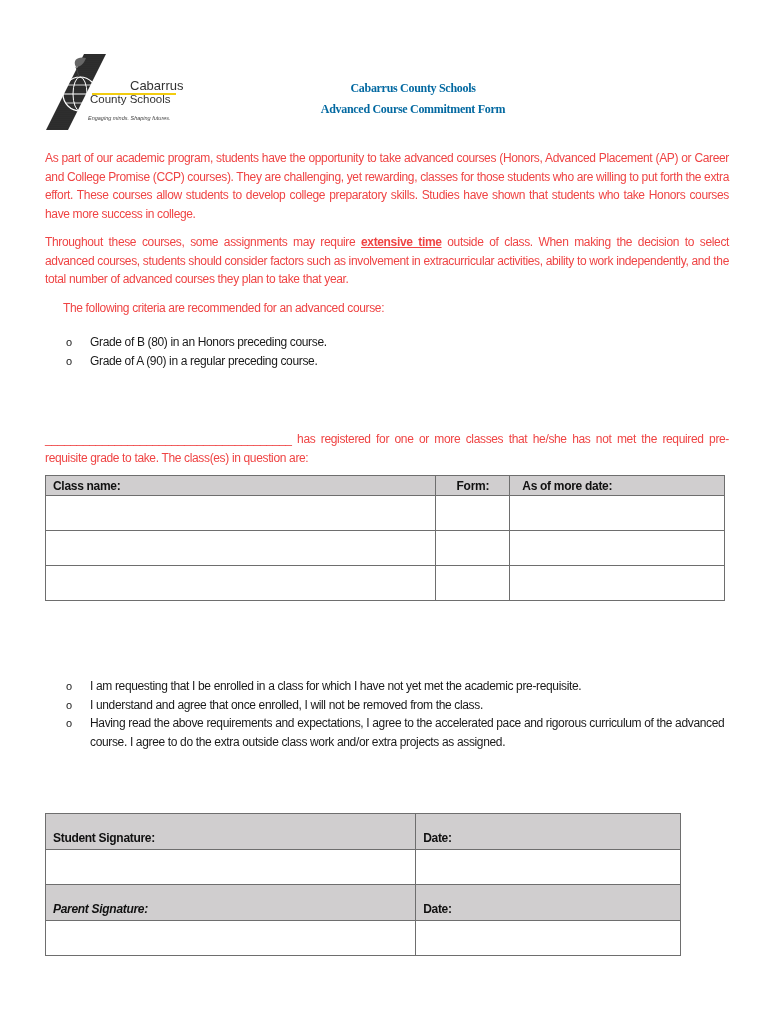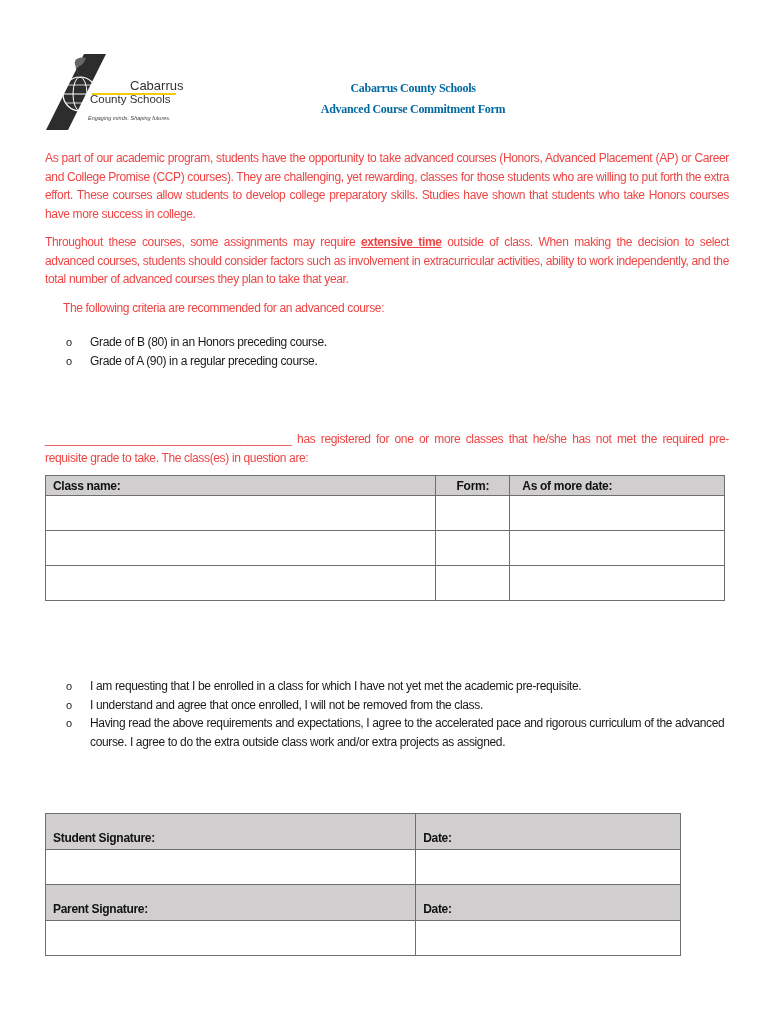--- a/index.html
+++ b/index.html
@@ -125,21 +125,21 @@
     <tbody>
         <tr style="height:36px;">
       <th class="hdr" style="padding-bottom:4px;">Student Signature:</th>
       <th class="hdr" style="padding-bottom:4px;">Date:</th>
     </tr>
     <tr style="height:35px;">
       <td class="cell"></td>
       <td class="cell"></td>
     </tr>
     <tr style="height:36px;">
-      <th class="hdr" style="padding-bottom:4px;">Parent Signature:</th>
+      <th class="hdr" style="padding-bottom:4px;font-style:italic;">Parent Signature:</th>
       <th class="hdr" style="padding-bottom:4px;">Date:</th>
     </tr>
     <tr style="height:35px;">
       <td class="cell"></td>
       <td class="cell"></td>
     </tr>
   </tbody>
     </table>
 
 </div>

